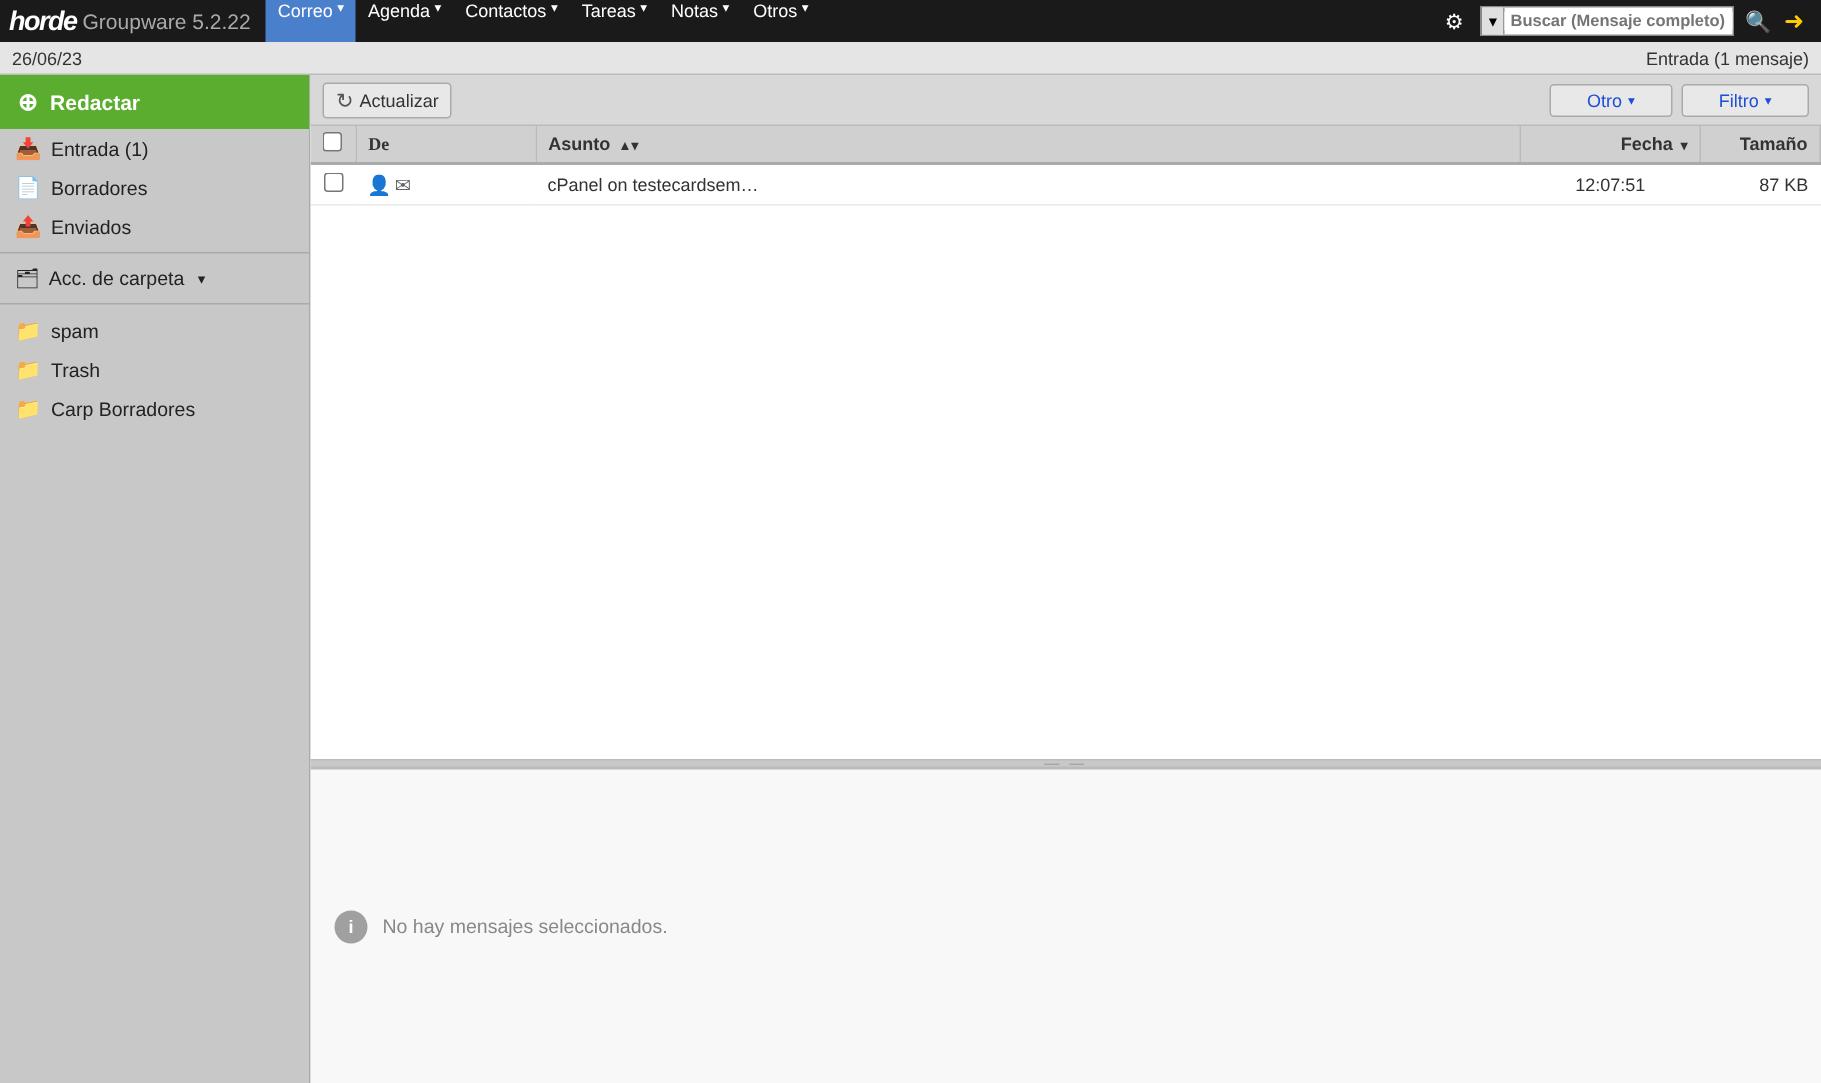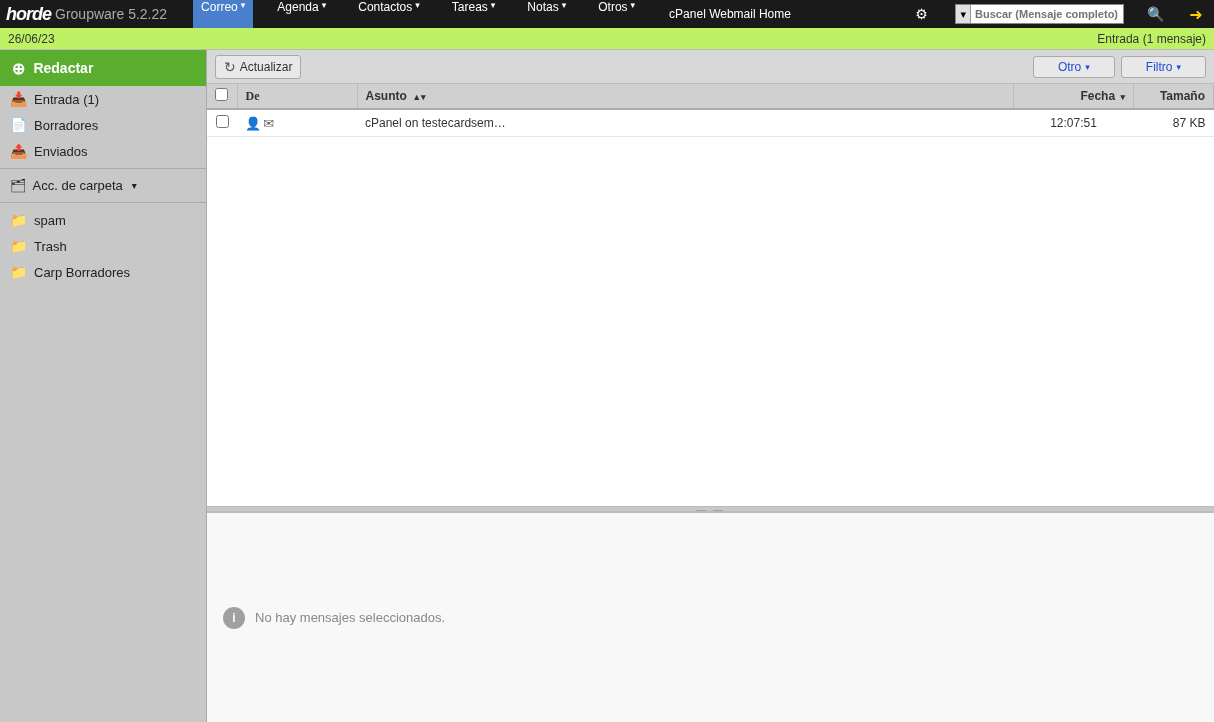--- a/index.html
+++ b/index.html
@@ -5,21 +5,21 @@
     * { margin: 0; padding: 0; box-sizing: border-box; }
     body { font-family: Arial, sans-serif; font-size: 13px; background: #c0c0c0; width: 1214px; height: 722px; overflow: hidden; }
 
     
     .top-nav {
       display: flex;
       align-items: center;
       background: #1a1a1a;
       height: 28px;
       padding: 0 6px;
-      gap: 16px;
+      gap: 0;
     }
     .logo-area {
       display: flex;
       align-items: center;
       margin-right: 10px;
     }
     .logo-horde {
       color: #fff;
       font-size: 18px;
       font-weight: bold;
@@ -107,21 +107,21 @@
       width: 24px;
       height: 28px;
       display: flex;
       align-items: center;
       justify-content: center;
       cursor: pointer;
     }
 
     
     .date-bar {
-      background: #bef264;
+      background: #e5e5e5;
       height: 22px;
       display: flex;
       align-items: center;
       justify-content: space-between;
       padding: 0 8px;
       border-bottom: 1px solid #bbb;
       font-size: 12px;
       color: #333;
     }
 
@@ -357,23 +357,20 @@
     <span>Tareas</span>
     <span class="nav-arrow">▾</span>
   </div>
   <div class="nav-item">
     <span>Notas</span>
     <span class="nav-arrow">▾</span>
   </div>
   <div class="nav-item">
     <span>Otros</span>
     <span class="nav-arrow">▾</span>
-  </div>
-  <div class="nav-home-btn">
-    <span>cPanel Webmail Home</span>
   </div>
 
   <div class="nav-spacer"></div>
 
   <div class="gear-btn">⚙</div>
 
   <div class="search-area">
     <div class="search-dropdown">▾</div>
     <input class="search-input" type="text" placeholder="Buscar (Mensaje completo)" style="">
   </div>

